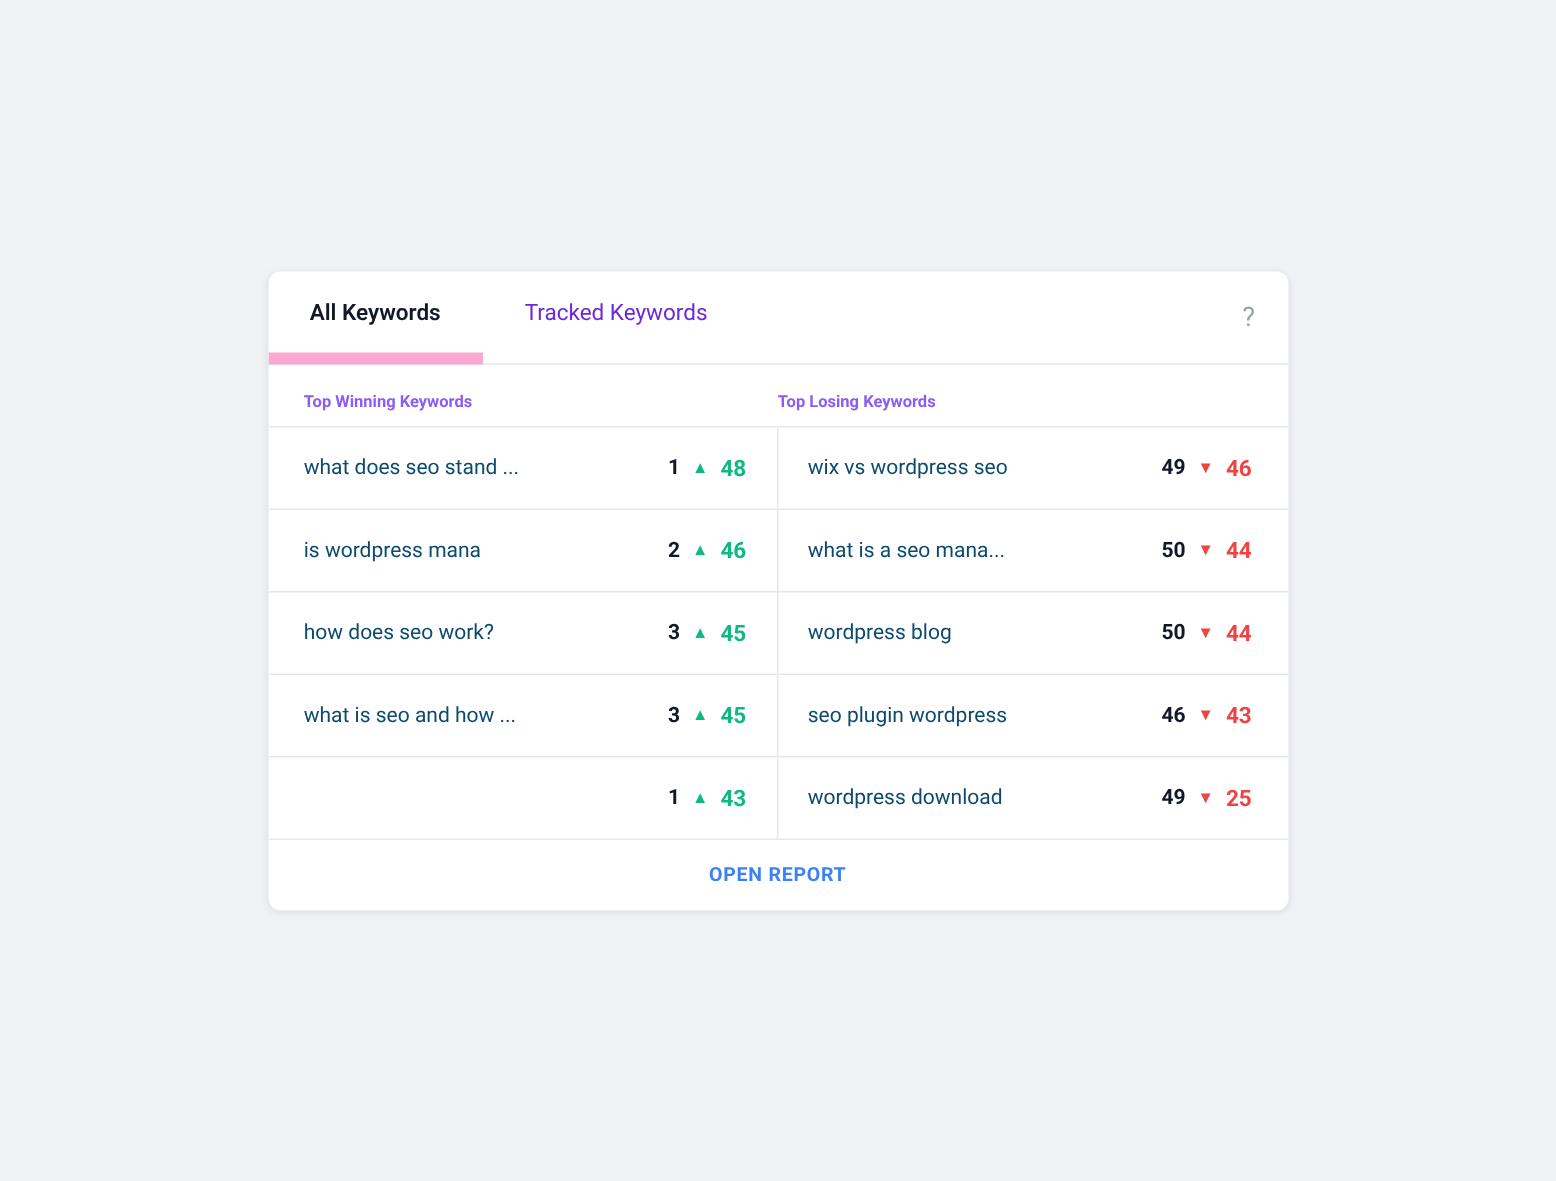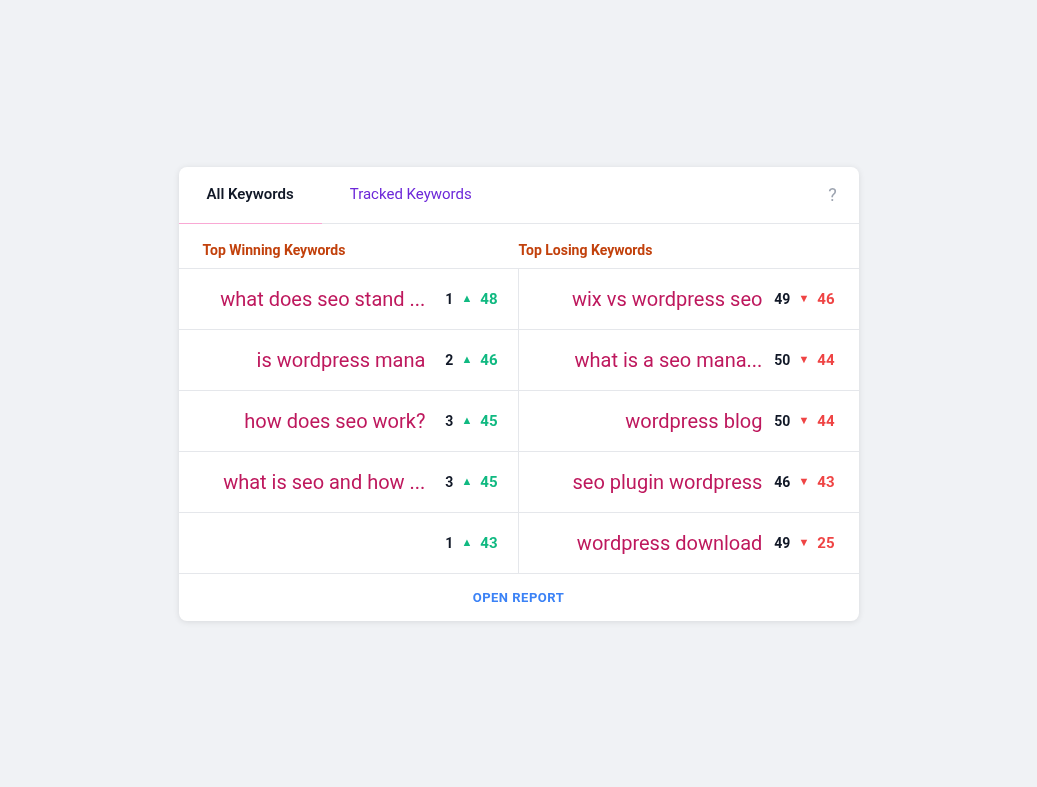--- a/index.html
+++ b/index.html
@@ -28,44 +28,44 @@
       padding: 18px 28px;
       font-size: 15px;
       cursor: pointer;
       color: #6d28d9;
       border-bottom: 3px solid transparent;
       margin-bottom: -1px;
     }
     .tab.active {
       color: #111827;
       font-weight: 600;
-      border-bottom: 1px solid #f9a8d4;
+      border-bottom: 8px solid #f9a8d4;
     }
     .tab-spacer {
       flex: 1;
     }
     .help-icon {
       display: flex;
       align-items: center;
       justify-content: center;
       width: 52px;
       color: #9ca3af;
       font-size: 18px;
       cursor: pointer;
     }
     .headers-row {
       display: grid;
       grid-template-columns: 1fr 1fr;
       padding: 18px 24px 10px 24px;
       border-bottom: 1px solid #e5e7eb;
     }
     .col-header {
-      font-size: 14px;
-      font-weight: 700;
-      color: #c2410c;
+      font-size: 11px;
+      font-weight: 700;
+      color: #8b5cf6;
     }
     .data-row {
       display: grid;
       grid-template-columns: 1fr 1fr;
       border-bottom: 1px solid #e5e7eb;
       padding: 0 24px;
     }
     .cell {
       display: flex;
       align-items: center;
@@ -73,24 +73,23 @@
       gap: 8px;
     }
     .cell-left {
       border-right: 1px solid #e5e7eb;
       padding-right: 20px;
     }
     .cell-right {
       padding-left: 20px;
     }
     .keyword-text {
-      font-size: 20px;
-      color: #be185d;
+      font-size: 14px;
+      color: #0c4a6e;
       flex: 1;
-      text-align: right;
     }
     .rank-num {
       font-size: 14px;
       font-weight: 700;
       color: #111827;
       margin-left: auto;
       min-width: 20px;
       text-align: right;
     }
     .arrow-up {

